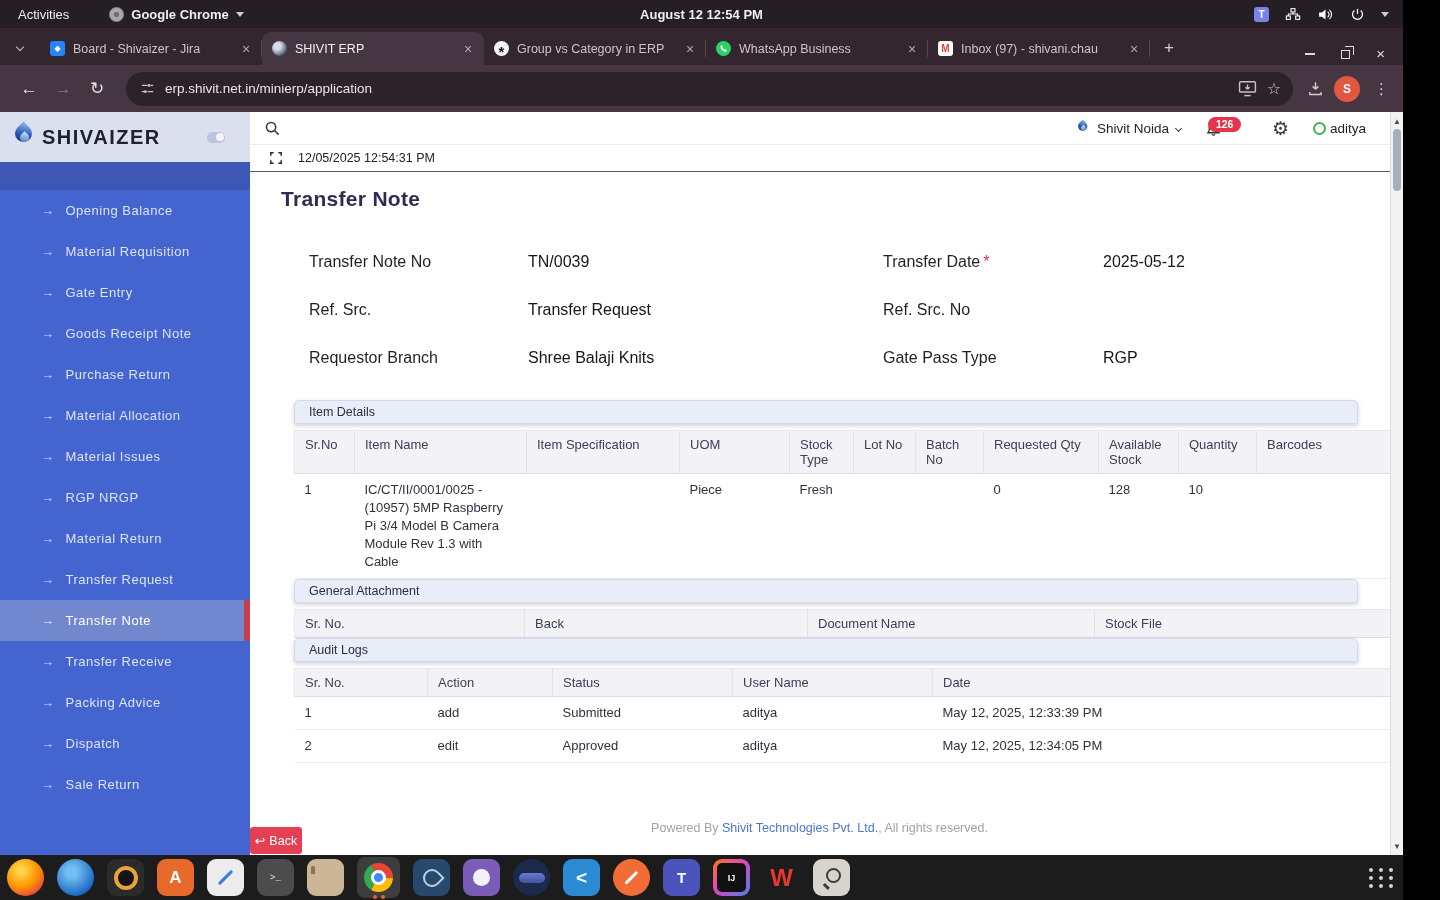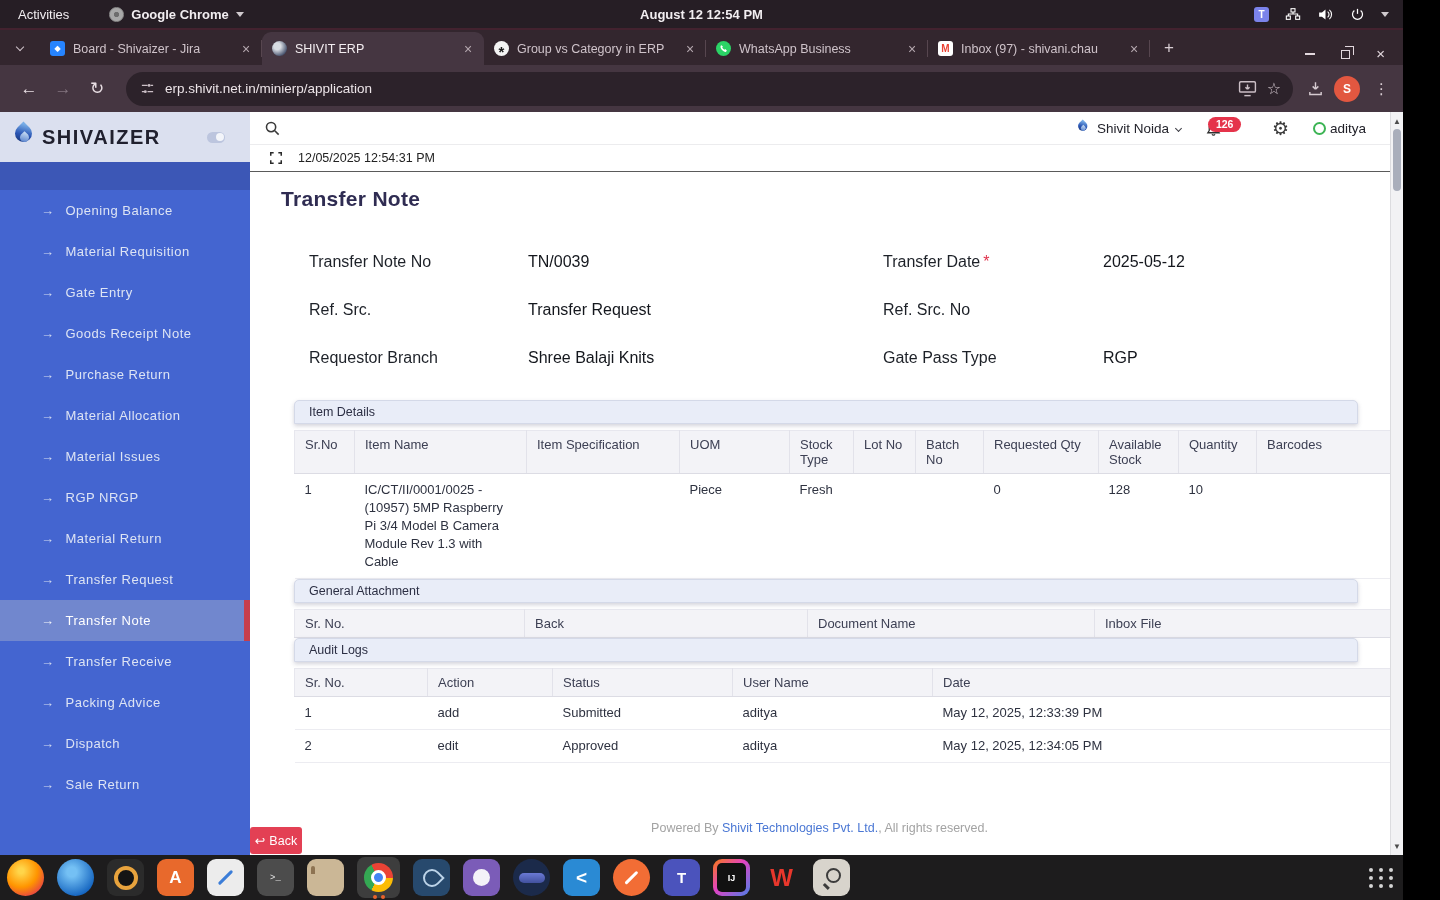--- a/index.html
+++ b/index.html
@@ -453,21 +453,21 @@
                 <col style="width:230px">
                 <col style="width:283px">
                 <col style="width:287px">
                 <col style="width:301px">
               </colgroup>
             <thead>
               <tr>
                 <th>Sr. No.</th>
                 <th>Back</th>
                 <th>Document Name</th>
-                <th>Inbox File</th>
+                <th>Stock File</th>
               </tr>
             </thead>
           </table>
         </div>
 
         <div class="panel mt24">
           <div class="phead">Audit Logs</div>
           <table>
             <colgroup>
                 <col style="width:133px">

